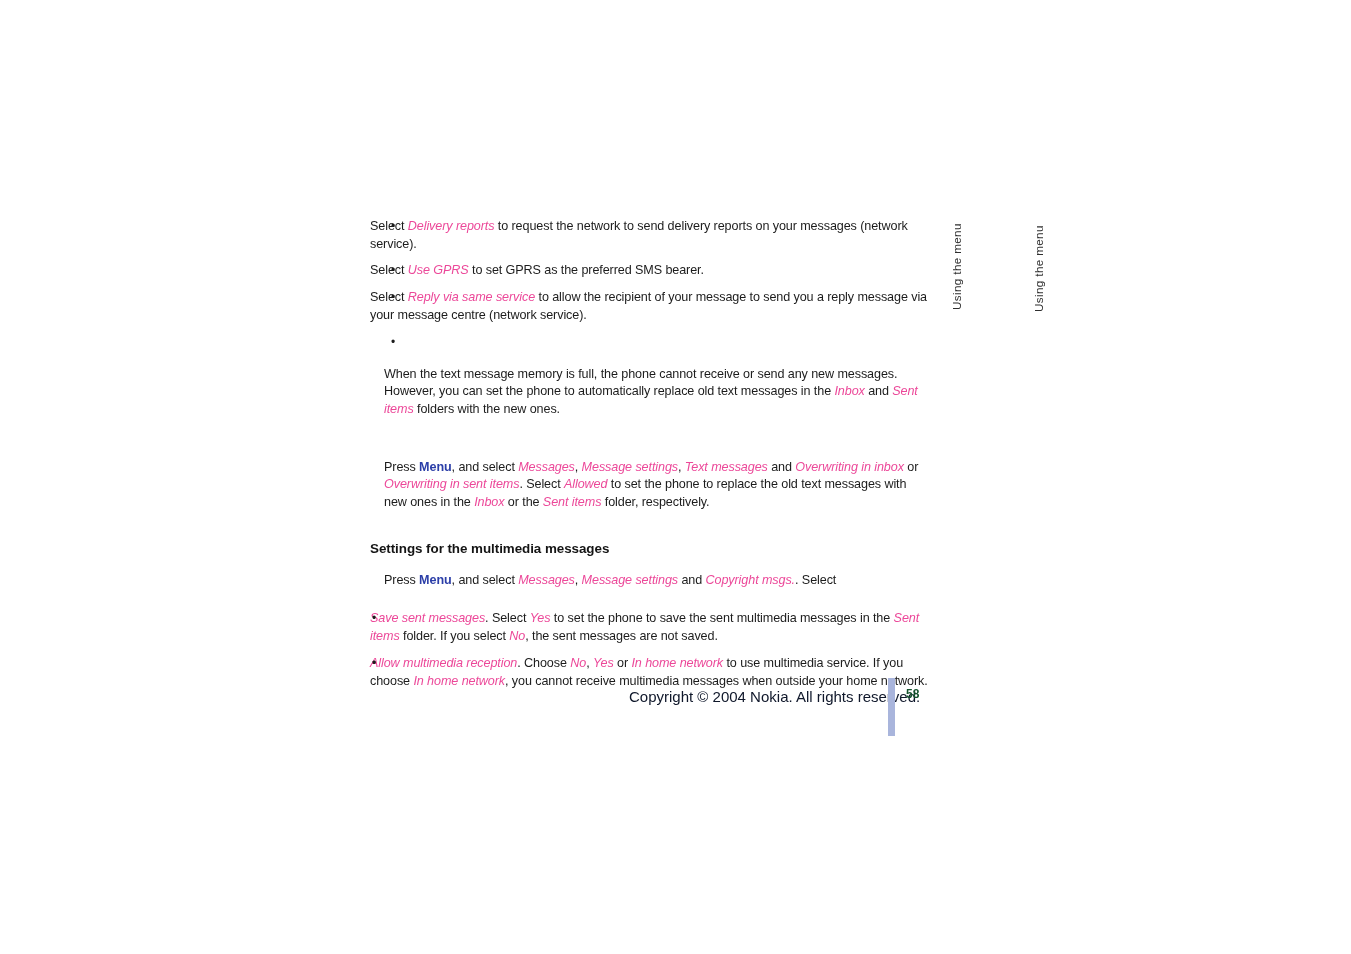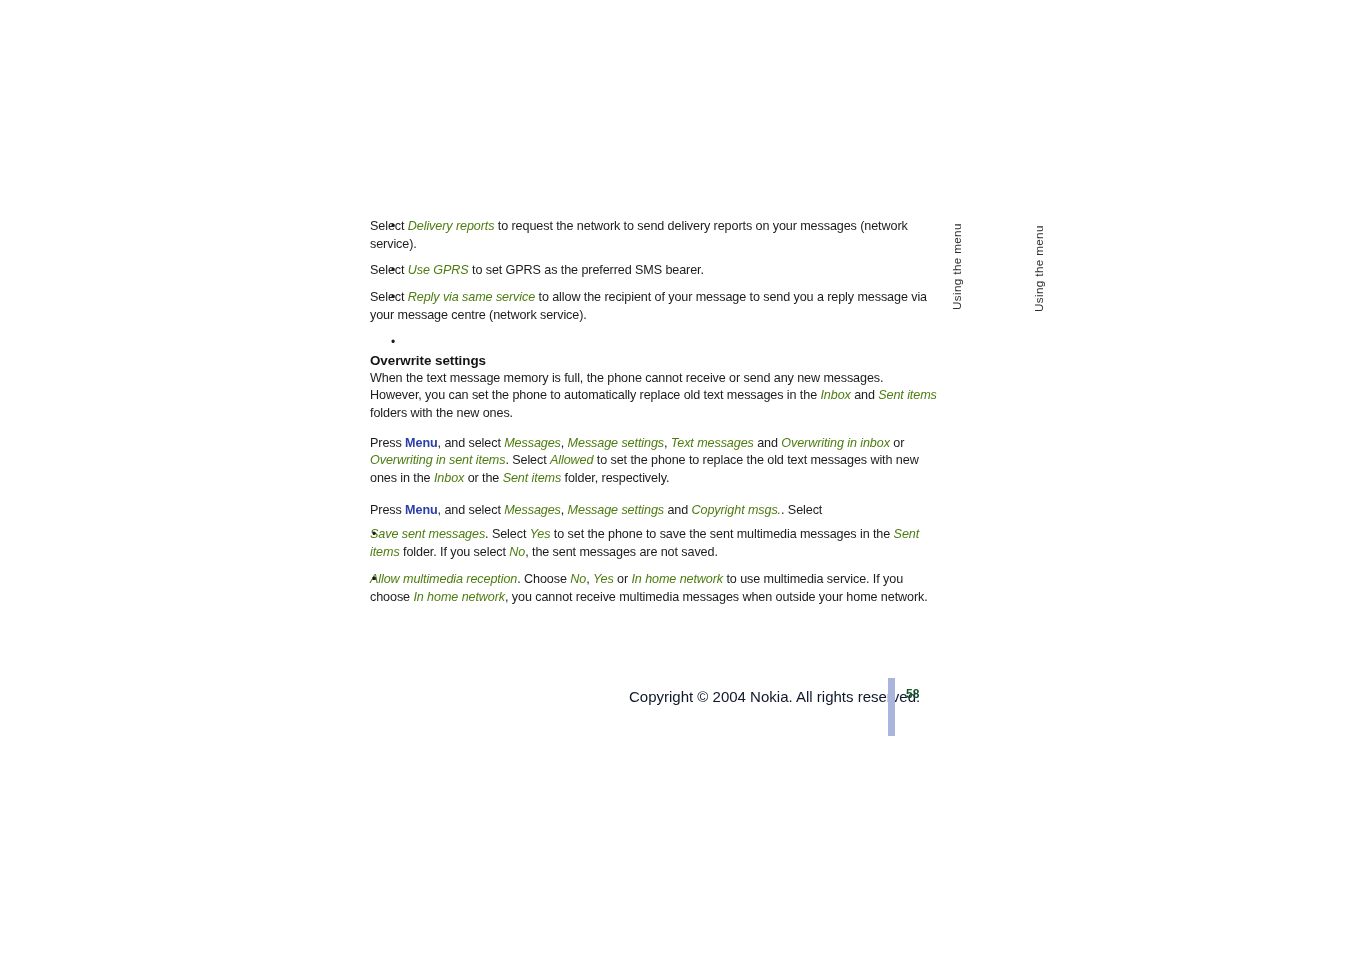--- a/index.html
+++ b/index.html
@@ -79,33 +79,33 @@
     font-size: 13.4px;
     line-height: 18px;
     font-weight: 600;
     margin: 0;
     padding: 0;
     color: #141414;
     letter-spacing: -0.05px;
   }
 
   p.para {
-    margin: 0;
+    margin: 14px;
     padding: 0;
   }
 
   .gap-sm { height: 12px; }
   .gap-md { height: 14px; }
   .gap-lg { height: 18px; }
   .gap-xs { height: 7px; }
 
   
   .ui {           
     font-style: italic;
-    color: #4d7c0f;
+    color: #ec4899;
   }
   .key {          
     font-weight: bold;
     color: #2b3ea8;
     font-style: normal;
     text-align: center;
   }
 
   
   .footer {
@@ -156,29 +156,29 @@
 
     <ul class="bullets list-indented">
         <li><span class="bullet">•</span><span>Select <span class="ui">Delivery reports</span> to request the network to send delivery reports on your messages (network service).</span></li>
         <li><span class="bullet">•</span><span>Select <span class="ui">Use GPRS</span> to set GPRS as the preferred SMS bearer.</span></li>
         <li><span class="bullet">•</span><span>Select <span class="ui">Reply via same service</span> to allow the recipient of your message to send you a reply message via your message centre (network service).</span></li>
         <li><span class="bullet">•</span></li>
       </ul>
 
     <div class="gap-lg"></div>
 
-    <h2 class="sec-head">Overwrite settings</h2>
     <p class="para">When the text message memory is full, the phone cannot receive or send any new messages. However, you can set the phone to automatically replace old text messages in the <span class="ui">Inbox</span> and <span class="ui">Sent items</span> folders with the new ones.</p>
 
     <div class="gap-sm"></div>
 
     <p class="para">Press <span class="key">Menu</span>, and select <span class="ui">Messages</span>, <span class="ui">Message settings</span>, <span class="ui">Text messages</span> and <span class="ui">Overwriting in inbox</span> or <span class="ui">Overwriting in sent items</span>. Select <span class="ui">Allowed</span> to set the phone to replace the old text messages with new ones in the <span class="ui">Inbox</span> or the <span class="ui">Sent items</span> folder, respectively.</p>
 
     <div class="gap-md"></div>
 
+    <h2 class="sec-head">Settings for the multimedia messages</h2>
     <p class="para">Press <span class="key">Menu</span>, and select <span class="ui">Messages</span>, <span class="ui">Message settings</span> and <span class="ui">Copyright msgs.</span>. Select</p>
 
     <div class="gap-xs"></div>
 
     <ul class="bullets list-flush">
         <li><span class="bullet">•</span><span><span class="ui">Save sent messages</span>. Select <span class="ui">Yes</span> to set the phone to save the sent multimedia messages in the <span class="ui">Sent items</span> folder. If you select <span class="ui">No</span>, the sent messages are not saved.</span></li>
         <li><span class="bullet">•</span></li>
         <li><span class="bullet">•</span><span><span class="ui">Allow multimedia reception</span>. Choose <span class="ui">No</span>, <span class="ui">Yes</span> or <span class="ui">In home network</span> to use multimedia service. If you choose <span class="ui">In home network</span>, you cannot receive multimedia messages when outside your home network.</span></li>
       </ul>
 

